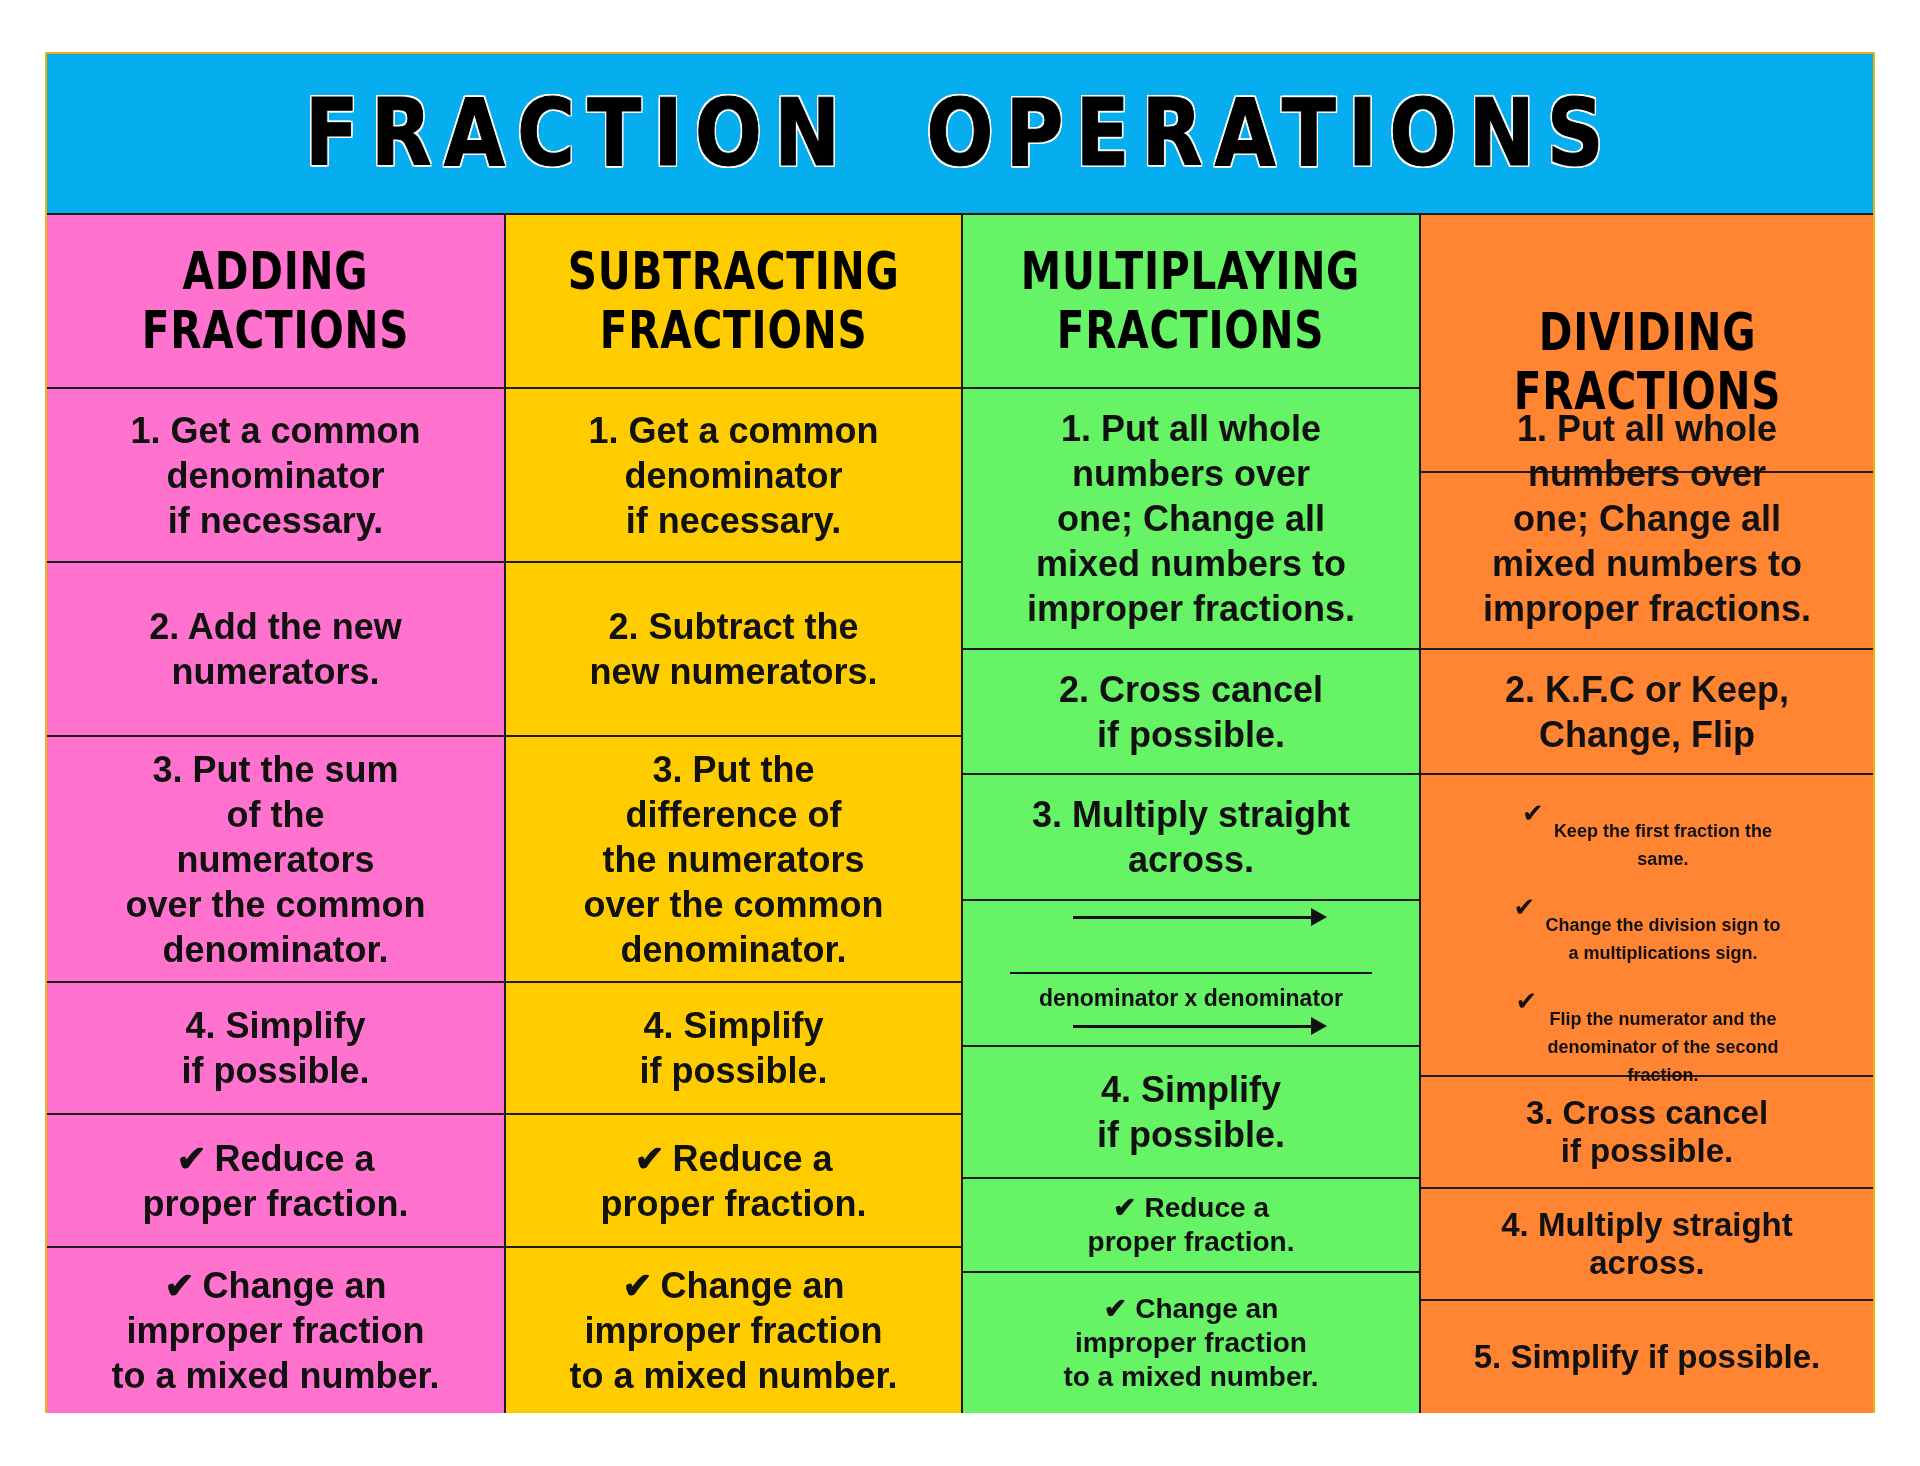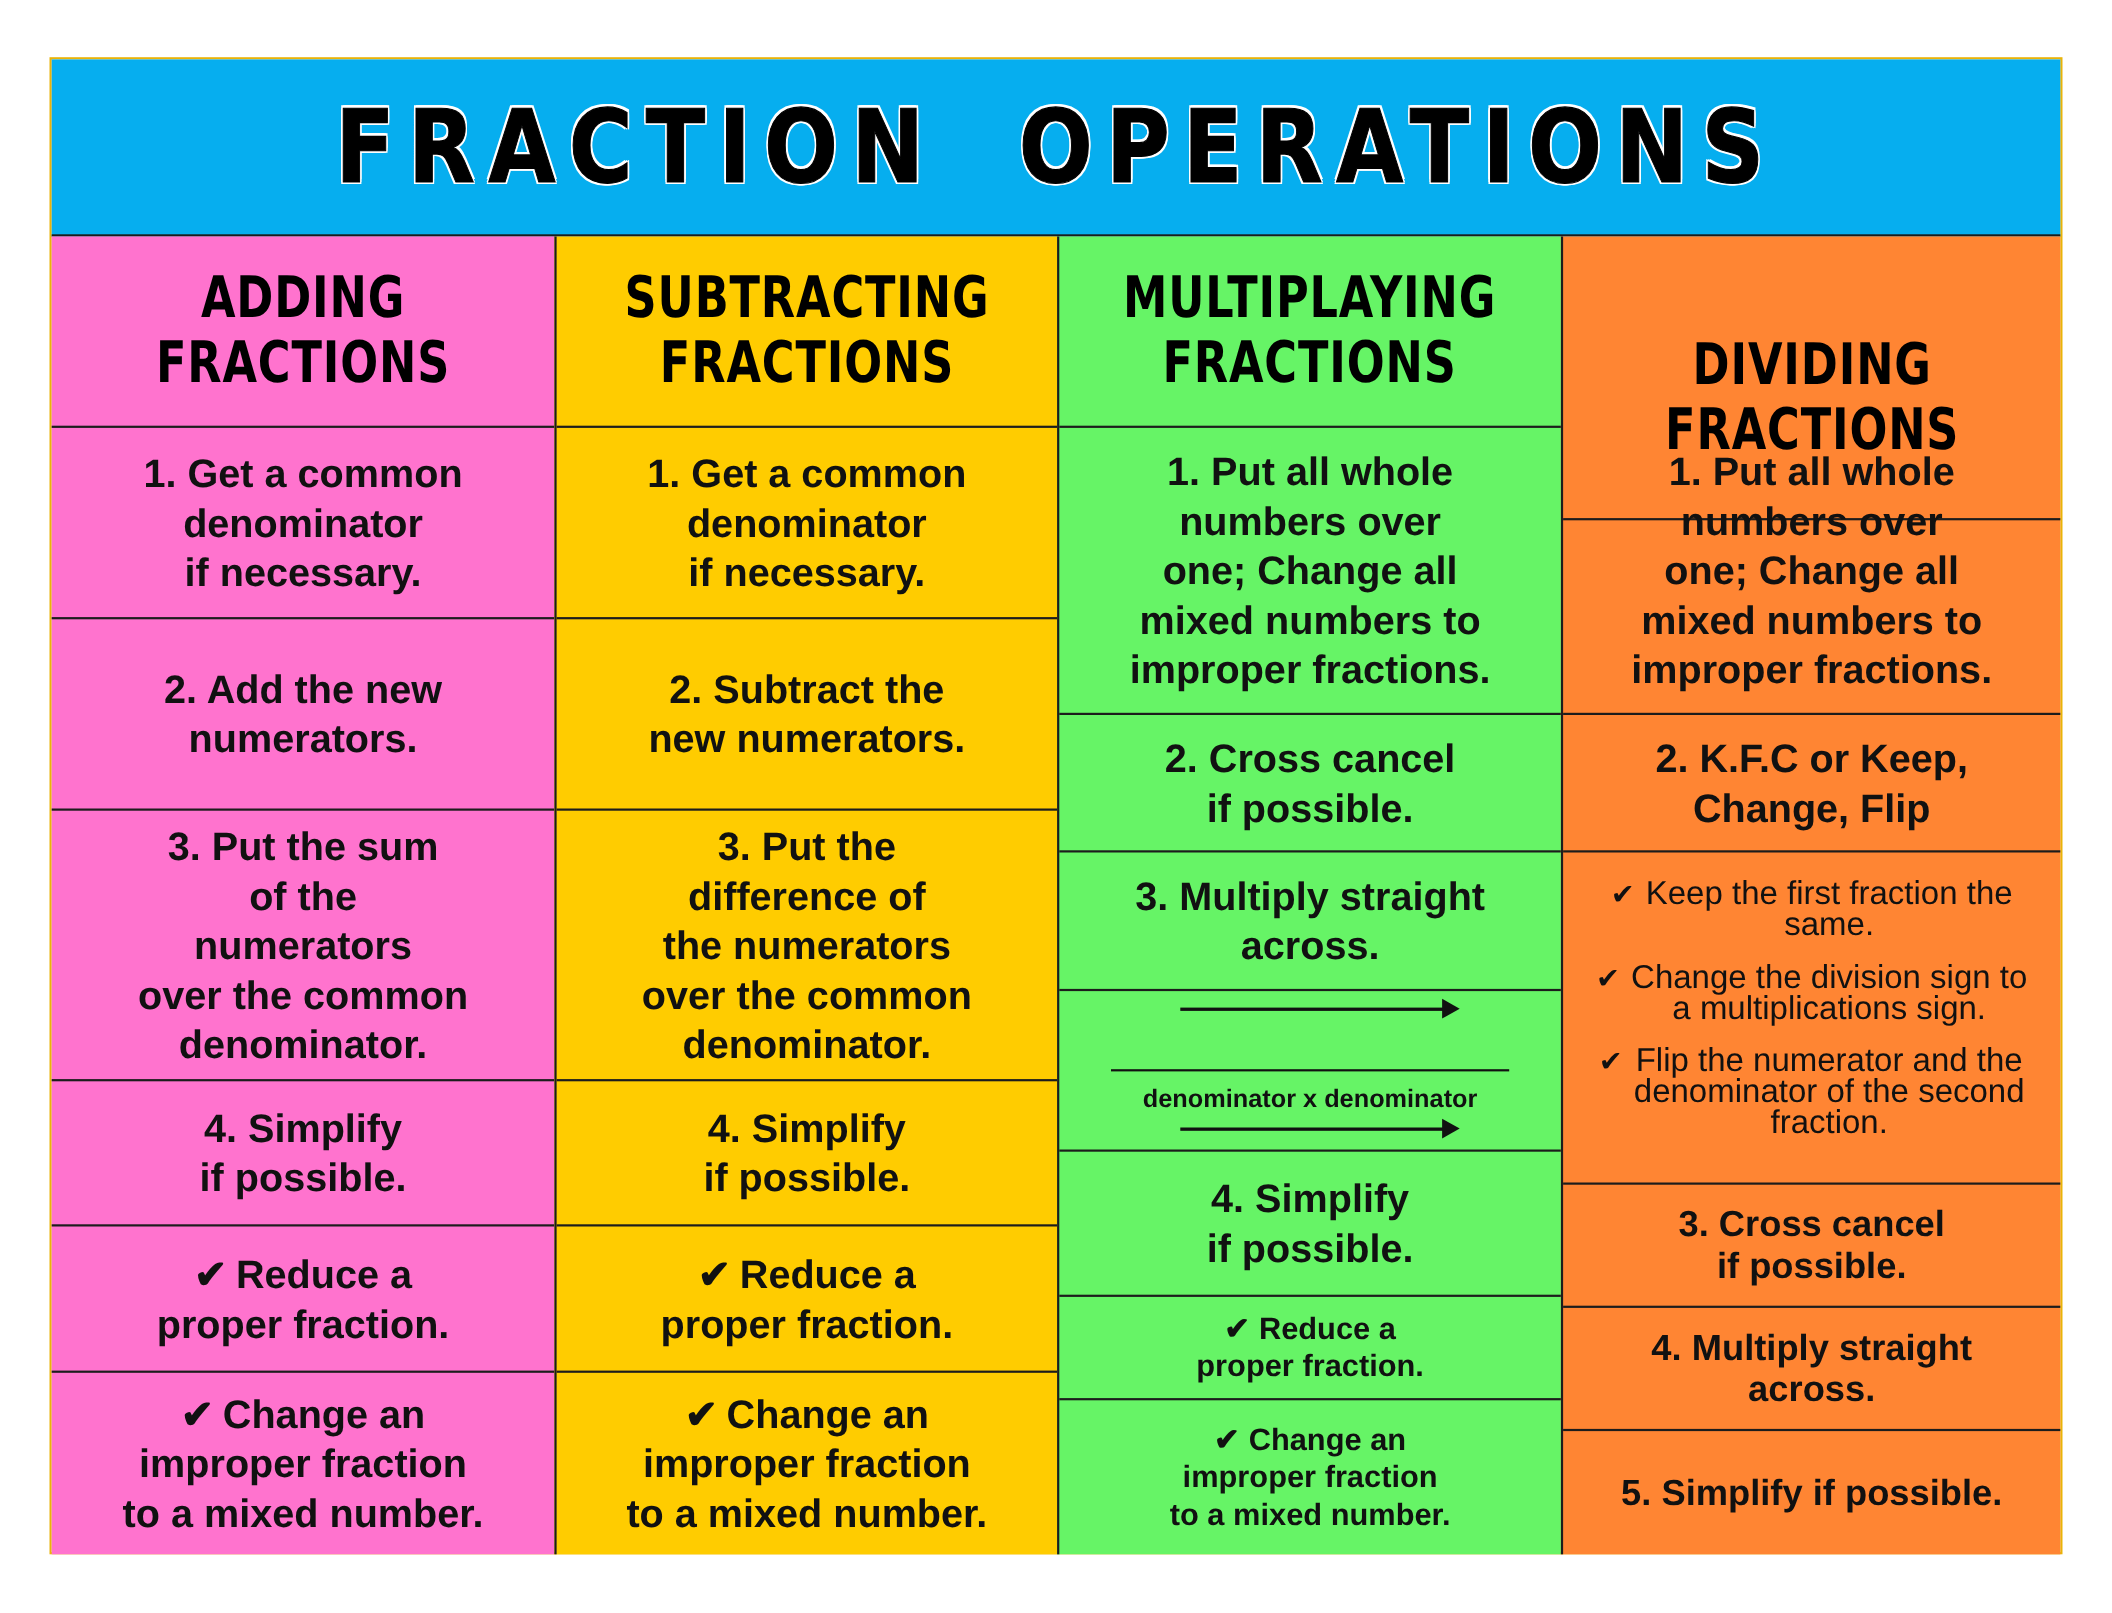--- a/index.html
+++ b/index.html
@@ -52,21 +52,21 @@
     font-weight:bold; font-size:33px; line-height:38px; white-space:pre-line; padding:0 12px;
   }
   .small-text {
     font-weight:bold; font-size:28px; line-height:34px; white-space:pre-line; padding:0 12px;
   }
   .check-item {
     display:flex; align-items:flex-start; justify-content:center; width:100%;
     box-sizing:border-box; padding:0 18px 0 18px; margin:6px 0 14px 0;
   }
   .check-item .chk { font-size:26px; line-height:28px; margin-right:10px; flex:0 0 auto; }
-  .check-item .ck-txt { font-size:30px; line-height:28px; font-weight:normal; text-align:center; white-space:pre-line; }
+  .check-item .ck-txt { font-size:18px; line-height:28px; font-weight:bold; text-align:center; white-space:pre-line;margin-top:18px; }
   .chk-inline { font-weight:bold; margin-right:8px; }
 
   .formula { position:relative; width:100%; height:100%; }
   .arrow {
     position:absolute; left:110px; width:240px; height:3px; background:#111;
   }
   .arrow::after {
     content:""; position:absolute; right:-14px; top:-8px;
     border-left:16px solid #111; border-top:9px solid transparent; border-bottom:9px solid transparent;
   }

